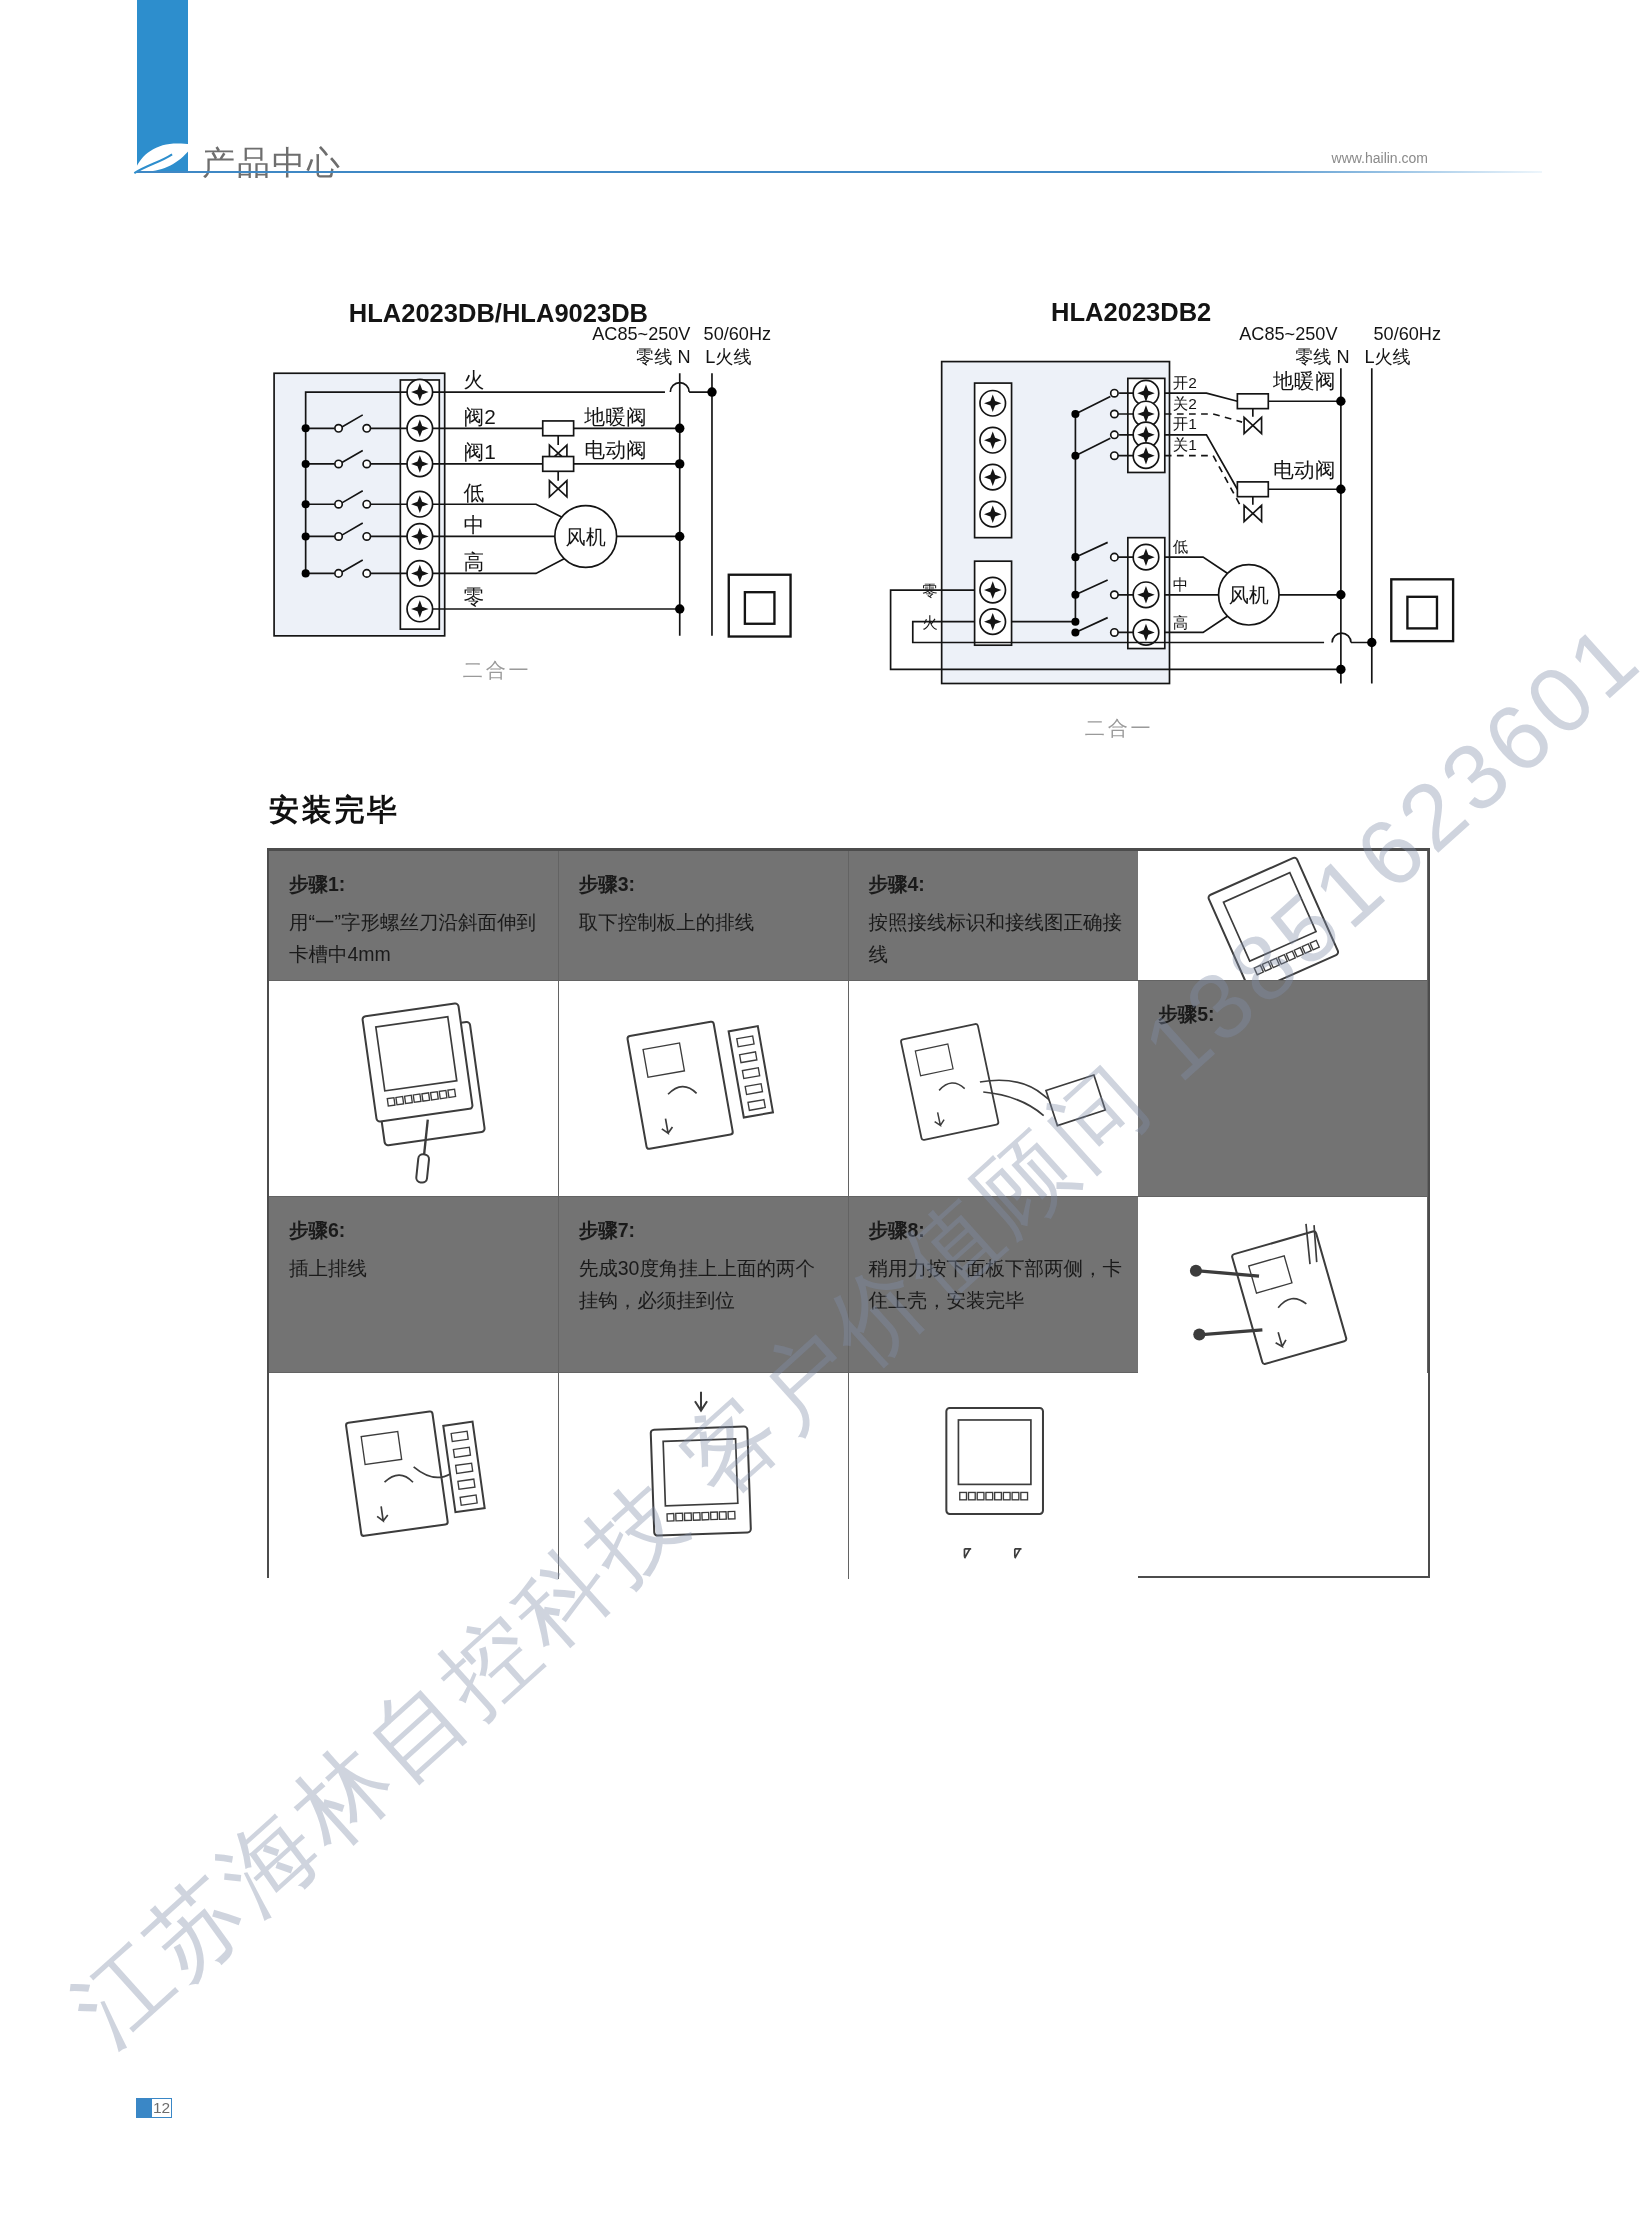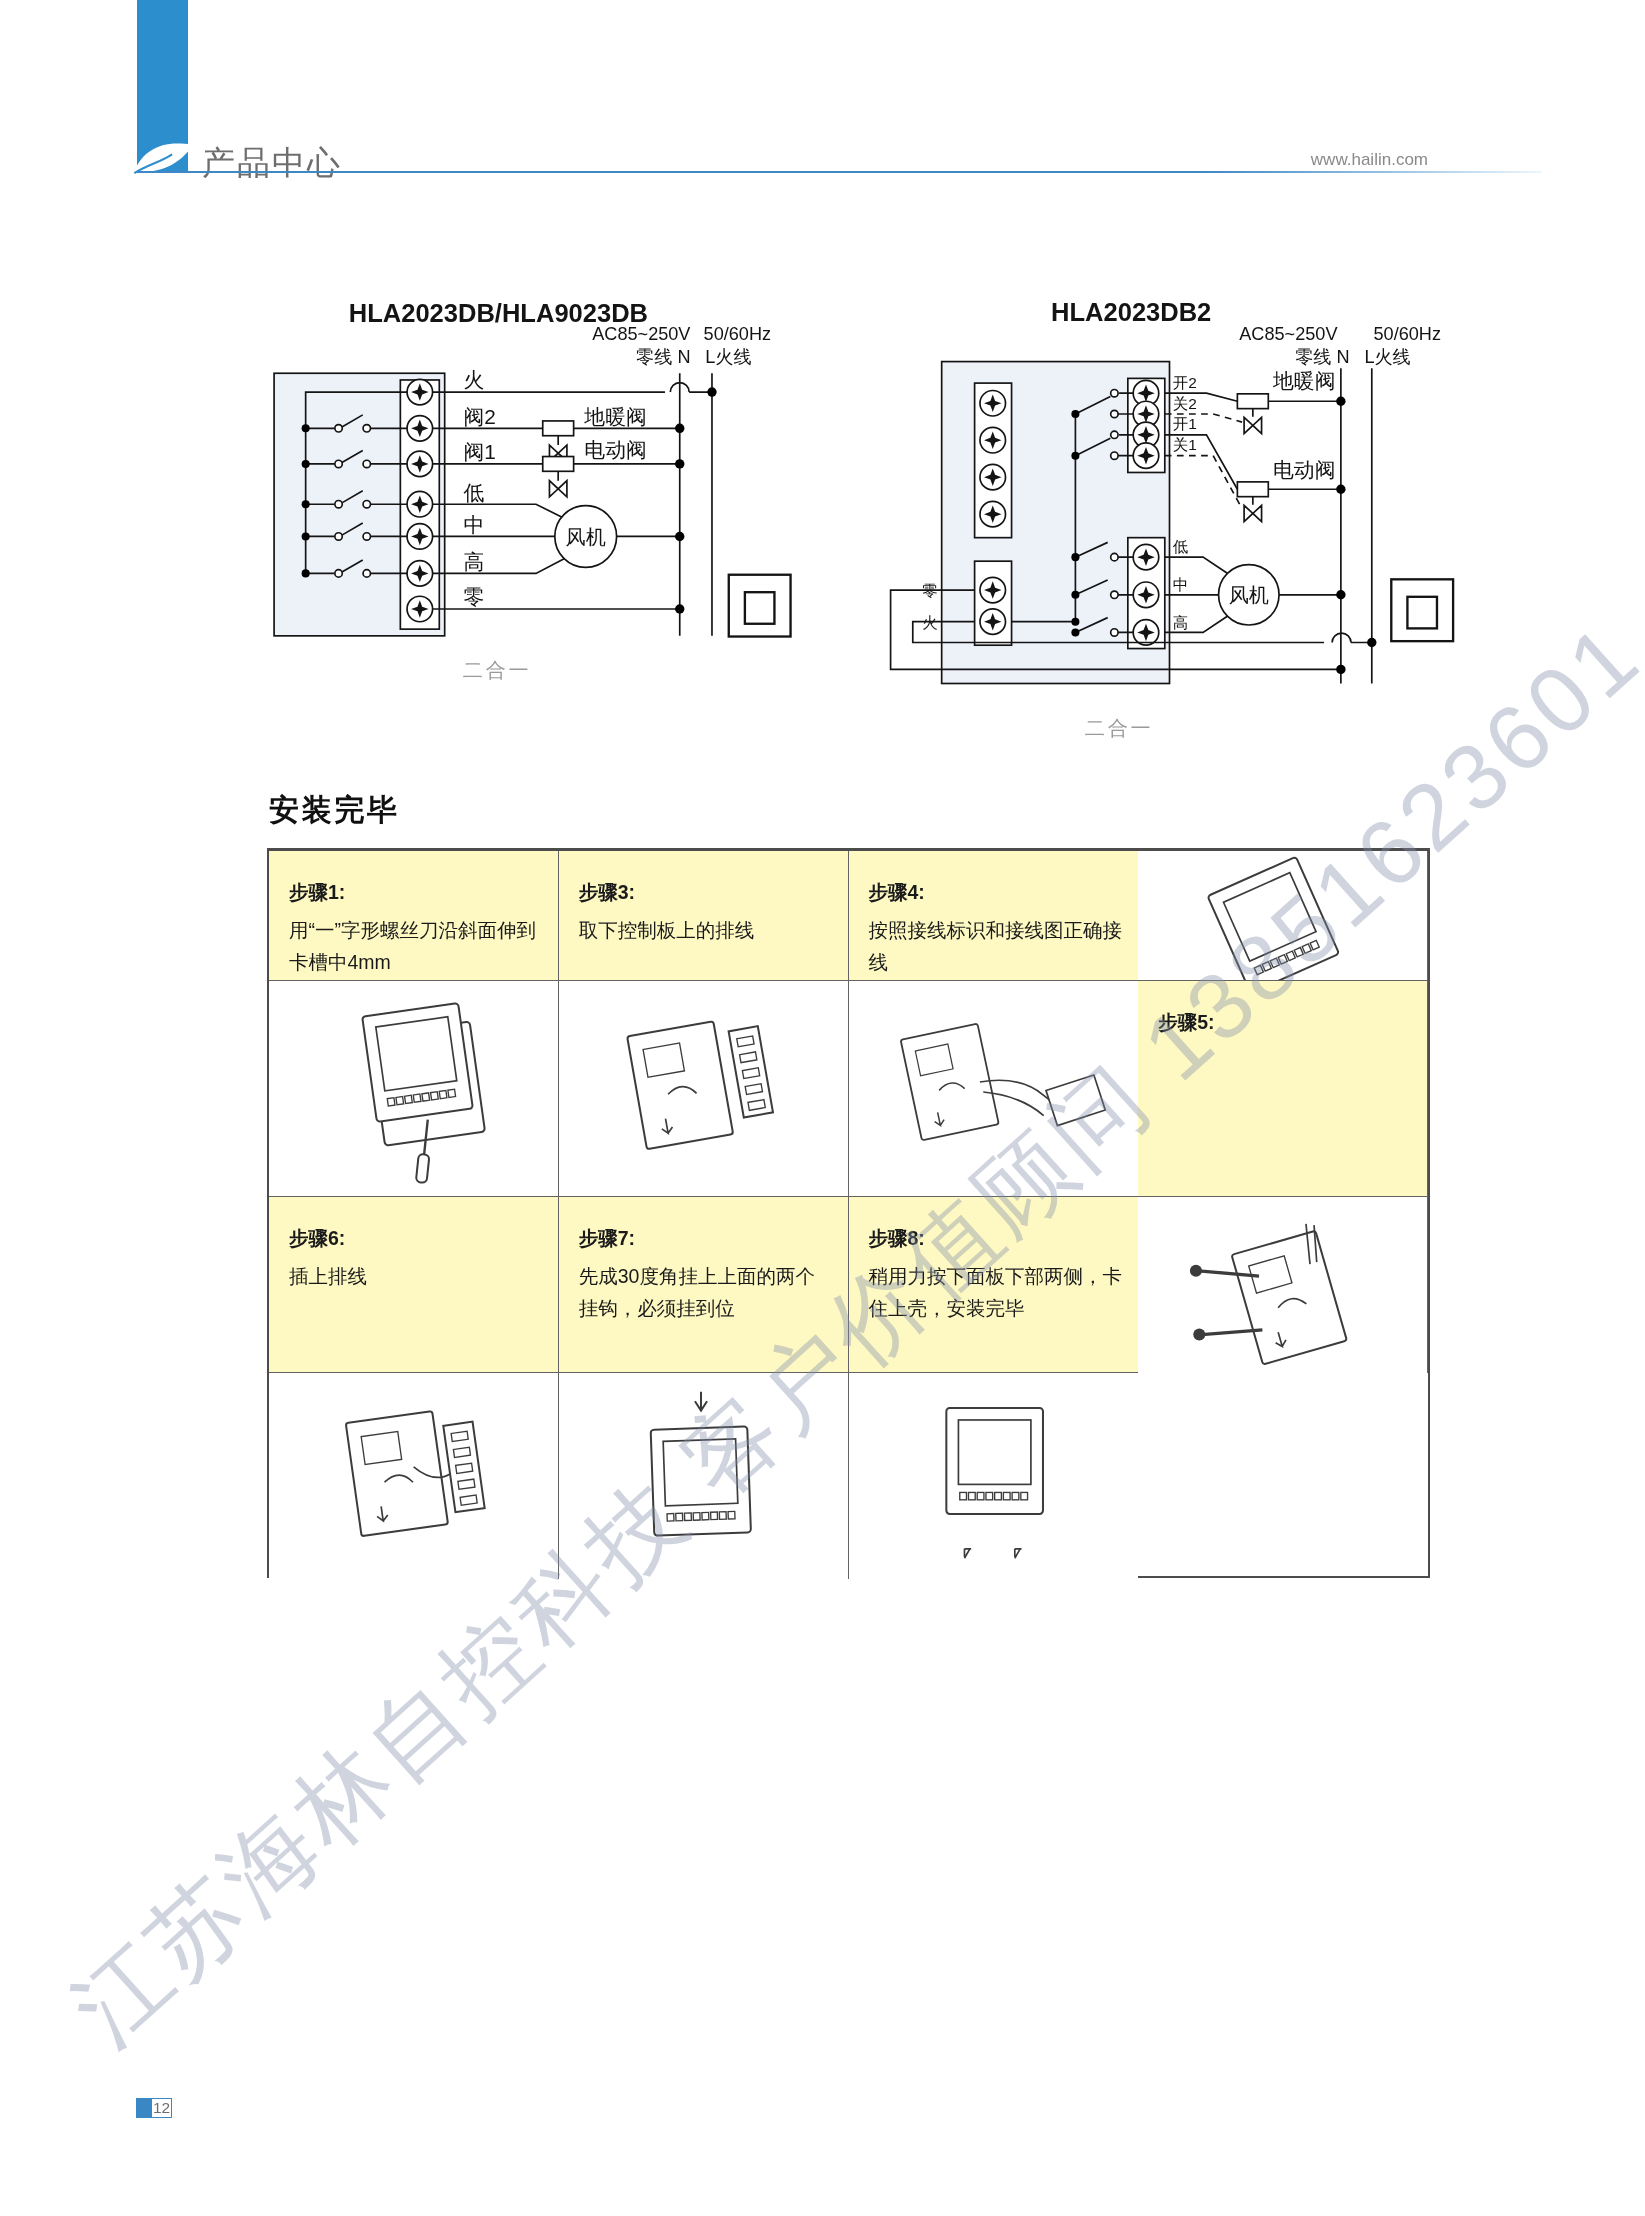--- a/index.html
+++ b/index.html
@@ -3,21 +3,21 @@
 <meta charset="utf-8">
 <style>
   html,body{margin:0;padding:0;background:#ffffff;}
   body{font-family:"Liberation Sans",sans-serif;}
   .page{position:relative;width:1645px;height:2216px;background:#fff;overflow:hidden;}
 
   
   .topbar{position:absolute;left:137px;top:0;width:51px;height:173px;background:#2d8ecd;}
   .leaf{position:absolute;left:133px;top:138px;width:62px;height:38px;}
   .section-title{position:absolute;left:202px;top:141px;font-size:33px;color:#6e6e6e;letter-spacing:2px;}
-  .website{position:absolute;right:217px;top:150px;font-size:17px;color:#8a8a8a;}
+  .website{position:absolute;right:217px;top:150px;font-size:14px;color:#8a8a8a;}
   .headrule{position:absolute;left:137px;top:171px;width:1405px;height:2px;
     background:linear-gradient(to right,#3f88c5 0%,#3f88c5 76%,#9ec6e6 90%,#eef6fc 100%);}
 
   
   .d1{position:absolute;left:262px;top:289px;}
   .d2{position:absolute;left:867px;top:289px;}
   svg text{fill:#141414;}
   .dg-title{font-size:38px;font-weight:600;}
   .dg-small{font-size:27px;}
   .dg-lbl{font-size:31px;}
@@ -31,21 +31,21 @@
   .dot{fill:#000;}
 
   
   .install-heading{position:absolute;left:269px;top:790px;font-size:30px;font-weight:bold;color:#101010;letter-spacing:2.7px;}
   .steps{position:absolute;left:267px;top:848px;width:1163px;height:730px;
     display:grid;grid-template-columns:repeat(4,1fr);grid-template-rows:130px 216px 176px 206px;
     border:2px solid #4c4c4c;border-top-width:3.4px;box-sizing:border-box;}
   .cell{border-right:1.3px solid #636363;border-bottom:1.3px solid #636363;box-sizing:border-box;position:relative;overflow:hidden;}
   .cell.lastcol{border-right:none;}
   .cell.lastrow{border-bottom:none;}
-  .cell.txt{background:#fef9c3;padding:28px 16px 0 20px;}
+  .cell.txt{background:#737373;padding:20px 16px 0 20px;}
   .cell.img{background:#ffffff;}
   .step-label{font-size:19.5px;color:#1a1a1a;font-weight:600;margin-bottom:9.4px;}
   .step-text{font-size:19.5px;color:#1a1a1a;font-weight:500;line-height:1.62;}
 
   
   .watermark{position:absolute;left:47px;top:1979px;transform:rotate(-42deg);transform-origin:0 0;
     font-size:93px;letter-spacing:5.4px;color:rgba(128,143,168,0.38);white-space:nowrap;z-index:40;pointer-events:none;}
 
   
   .pagebadge{position:absolute;left:136px;top:2098px;width:36px;height:19.5px;border:1.3px solid #3a87c6;box-sizing:border-box;display:flex;align-items:center;}

